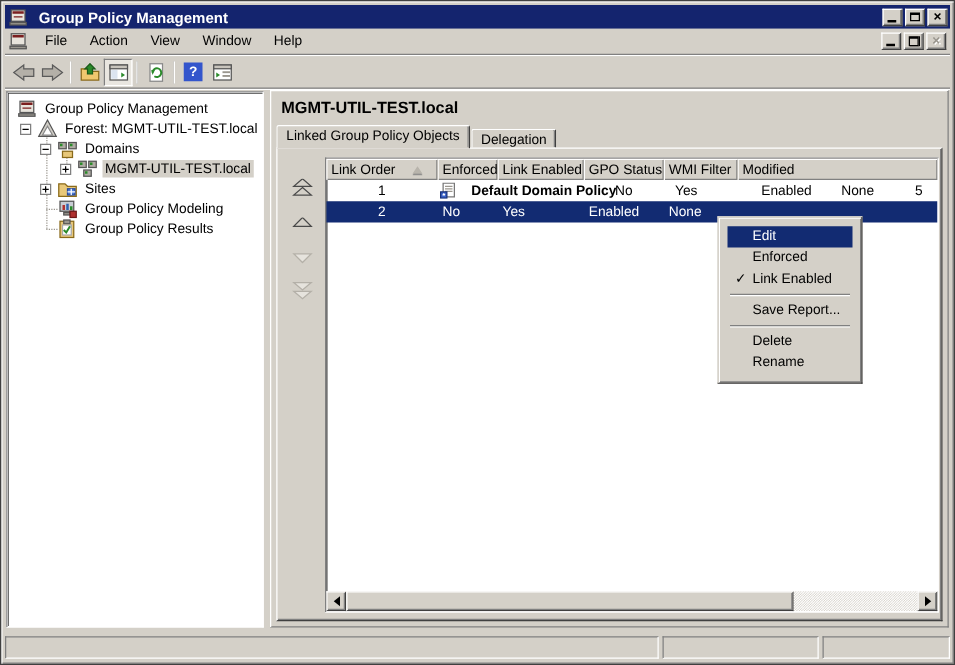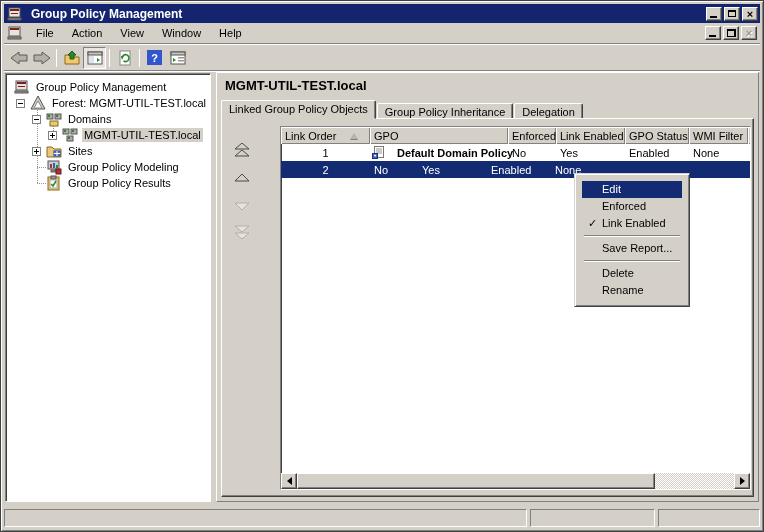--- a/index.html
+++ b/index.html
@@ -53,21 +53,21 @@
   .tab{font-size:11px;padding:2px 7px 2px 7px;background:#D4D0C8;border:1px solid;border-color:#fff #404040 #D4D0C8 #fff;
     border-radius:2px 2px 0 0;margin-right:1px;position:relative;}
   .tab.active{height:19px;z-index:3;box-shadow:inset -1px 0 0 #808080;}
   .tab.inactive{height:16px;box-shadow:inset -1px 0 0 #808080;}
   .tab-panel{position:absolute;left:4px;top:45px;right:4px;bottom:4px;background:#D4D0C8;
     border:1px solid;border-color:#fff #404040 #404040 #fff;box-shadow:inset -1px -1px 0 #808080;}
   .arrow-strip{position:absolute;left:0;top:0;width:38px;bottom:0;}
   .ord-btn{position:absolute;left:9px;width:22px;height:18px;display:flex;align-items:center;justify-content:center;}
   
   .listview{position:absolute;left:38px;top:7px;right:2px;bottom:6px;background:#fff;display:flex;flex-direction:column;
-    border:1px solid;border-color:#808080 #fff #fff #808080;box-shadow:inset 1px 1px 0 #404040;overflow:hidden;margin-left:20px;}
+    border:1px solid;border-color:#808080 #fff #fff #808080;box-shadow:inset 1px 1px 0 #404040;overflow:hidden;}
   .lv-header{display:flex;height:17px;flex:none;background:#D4D0C8;}
   .lv-h-cell{font-size:11px;padding:2px 4px;white-space:nowrap;overflow:hidden;background:#D4D0C8;
     box-shadow:inset 1px 1px 0 #fff,inset -1px -1px 0 #808080;display:flex;align-items:center;}
   .sort-tri{width:0;height:0;border-left:4px solid transparent;border-right:4px solid transparent;
     border-bottom:6px solid #b8b4ac;margin-left:14px;filter:drop-shadow(0 1px 0 #808080);}
   .c0{width:89px;flex:none;}.c1{width:138px;flex:none;}.c2{width:48px;flex:none;}
   .c3{width:69px;flex:none;}.c4{width:64px;flex:none;}.c5{width:59px;flex:none;}.c6{flex:1;min-width:0;}
   .lv-row{display:flex;height:17px;flex:none;font-size:11px;align-items:center;white-space:nowrap;}
   .lv-row .cell{overflow:hidden;padding:0 4px;}
   .lv-row .num{text-align:center;padding:0;}
@@ -283,21 +283,20 @@
           <span class="tlabel">Group Policy Results</span>
         </div>
       </div>
     </div>
 
     <div class="right-pane">
       <div class="pane-title">MGMT-UTIL-TEST.local</div>
 
       <div class="tabs">
         <span class="tab active">Linked Group Policy Objects</span>
-        <span class="tab inactive">Group Policy Inheritance</span>
         <span class="tab inactive">Delegation</span>
       </div>
 
       <div class="tab-panel">
 
         <div class="arrow-strip">
           <div class="ord-btn" style="top:22px;">
             <svg width="18" height="15" viewBox="0 0 18 15">
               <polygon points="9,0 16,6 2,6" fill="#d4d0c8" stroke="#4a4a4a"></polygon>
               <polygon points="9,7 16,13 2,13" fill="#d4d0c8" stroke="#4a4a4a"></polygon>
@@ -320,21 +319,20 @@
             </svg>
           </div>
         </div>
 
         <div class="listview">
           <div class="lv-header">
             <span class="lv-h-cell c0">
               <span>Link Order</span>
               <span class="sort-tri"></span>
             </span>
-            <span class="lv-h-cell c1">GPO</span>
             <span class="lv-h-cell c2">Enforced</span>
             <span class="lv-h-cell c3">Link Enabled</span>
             <span class="lv-h-cell c4">GPO Status</span>
             <span class="lv-h-cell c5">WMI Filter</span>
             <span class="lv-h-cell c6">Modified</span>
           </div>
 
           <div class="lv-row">
             <span class="cell num c0">1</span>
             <span class="gpo-cell c1">

